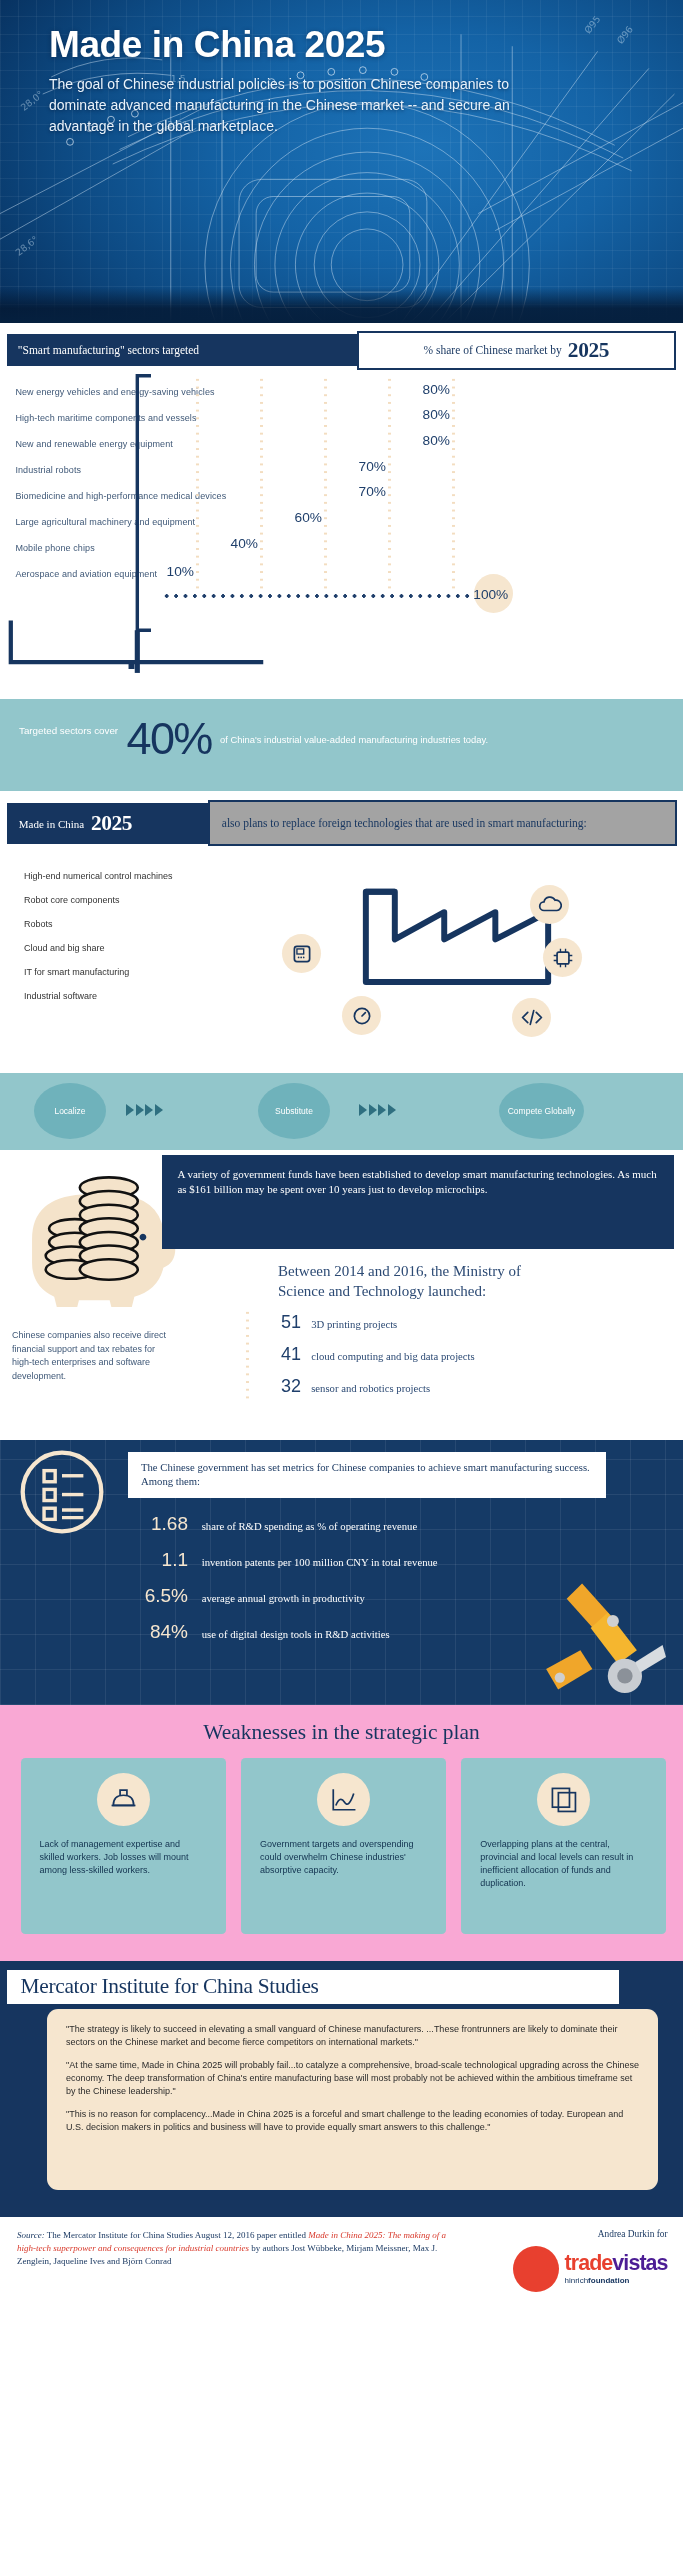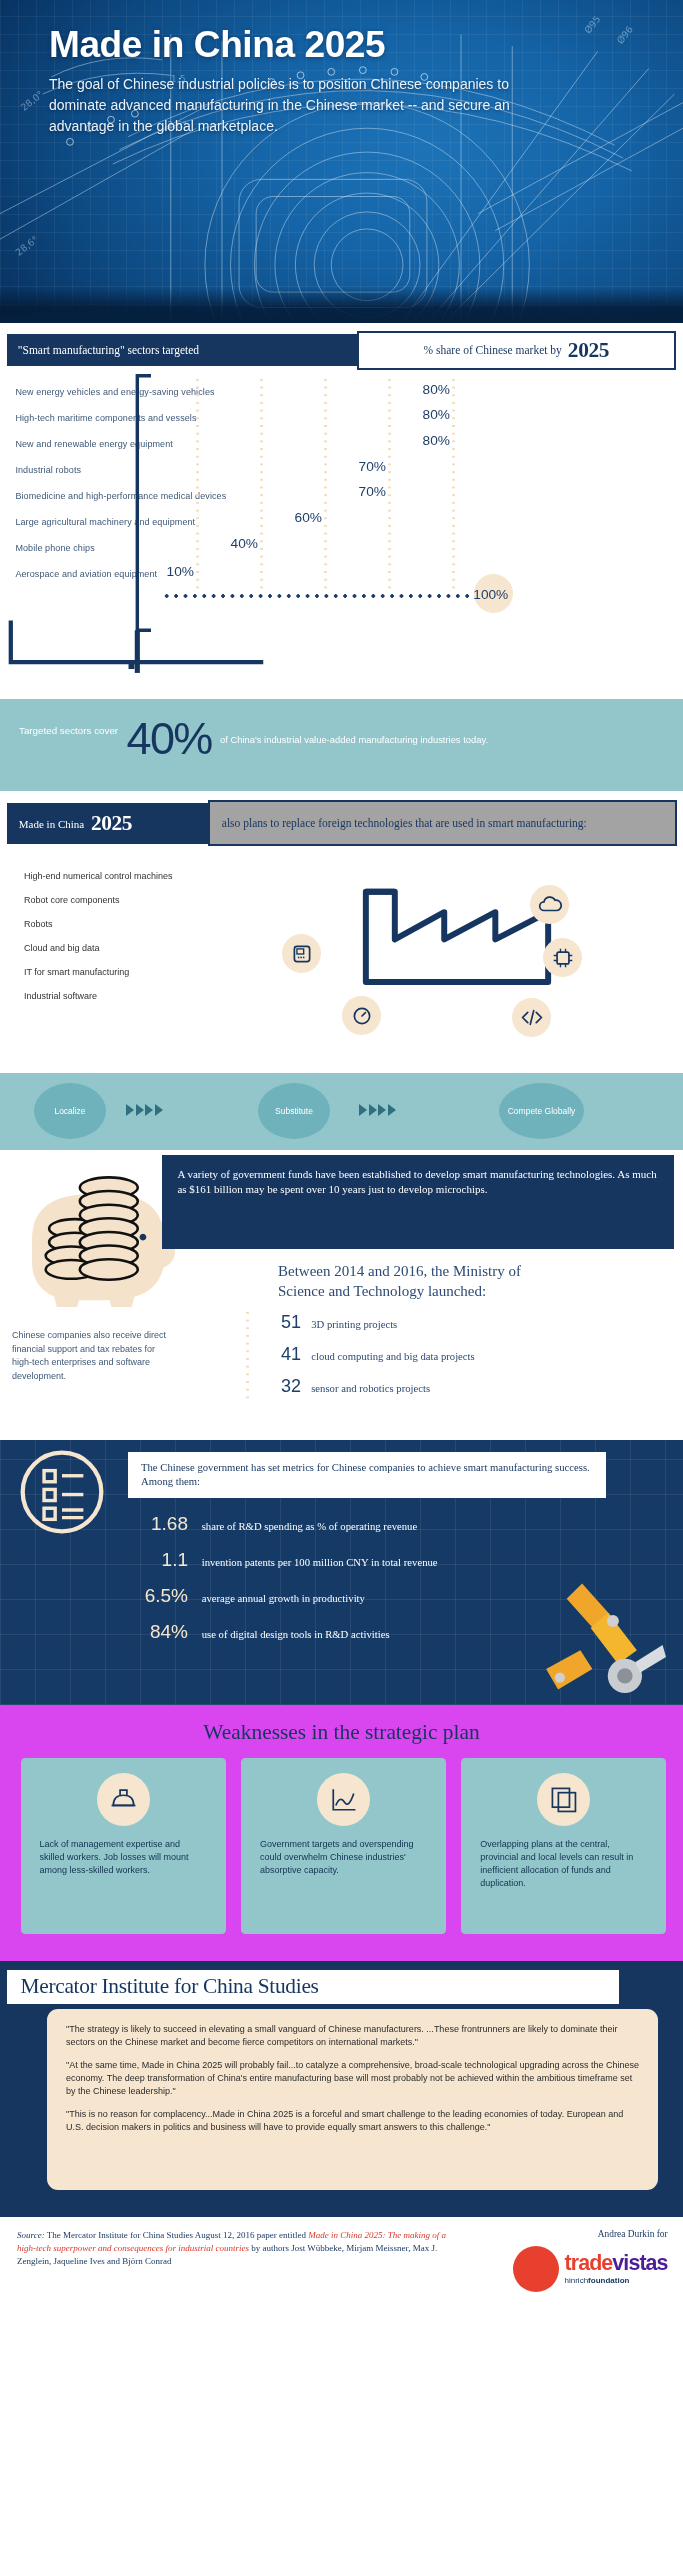--- a/index.html
+++ b/index.html
@@ -176,21 +176,21 @@
   .met-list { position:absolute; left:128px; top:73px; width:512px; z-index:3; }
   .met-row { display:flex; align-items:baseline; gap:13.7px; height:36px; }
   .met-row .num {
     width:60px; text-align:right; font-size:19px; color:#f6e6cf;
   }
   .met-row .lbl { font-size:10.7px; color:#fff; font-family:"Liberation Serif", serif; }
   .met-icon { position:absolute; left:15.4px; top:5.1px; z-index:3; }
   .robot-arm { position:absolute; right:17px; bottom:0; z-index:2; }
 
   
-  .sec-weak { position:relative; width:683px; height:256px; background:#d946ef;padding-left:34px; }
+  .sec-weak { position:relative; width:683px; height:256px; background:#f9a8d4;padding-left:34px; }
   .weak-title {
     position:absolute; left:0; right:0; top:15.4px; text-align:center;
     font-family:"Liberation Serif", serif; font-size:21.4px; color:#16355f;
   }
   .weak-cards { position:absolute; left:20.5px; top:53px; display:flex; gap:15.4px; }
   .weak-card {
     width:205px; height:176px; background:#92c6cb; border-radius:4.3px;
     display:flex; flex-direction:column; align-items:center; padding-top:15.4px;
   }
   .weak-circ {
@@ -354,21 +354,21 @@
       <span>Made in China</span>
       <span class="yr2">2025</span>
     </div>
     <div class="rep-right">also plans to replace foreign technologies that are used in smart manufacturing:</div>
   </div>
 
   <div class="rep-list">
     <div class="rep-item">High-end numerical control machines</div>
     <div class="rep-item">Robot core components</div>
     <div class="rep-item">Robots</div>
-    <div class="rep-item">Cloud and big data</div>
+    <div class="rep-item">Cloud and big share</div>
     <div class="rep-item">IT for smart manufacturing</div>
     <div class="rep-item">Industrial software</div>
   </div>
 
   <svg style="position:absolute; left:359px; top:82px;" width="196" height="115" viewBox="0 0 230 135">
     <path d="M8 22 L8 128 L222 128 L222 46 L160 78 L160 46 L100 78 L100 46 L42 78 L42 22 Z" fill="none" stroke="#16355f" stroke-width="7" stroke-linejoin="round"></path>
     <path d="M42 22 L8 22" stroke="#16355f" stroke-width="7"></path>
   </svg>
 
   <div class="circ-icon" style="left:282px; top:143px">

